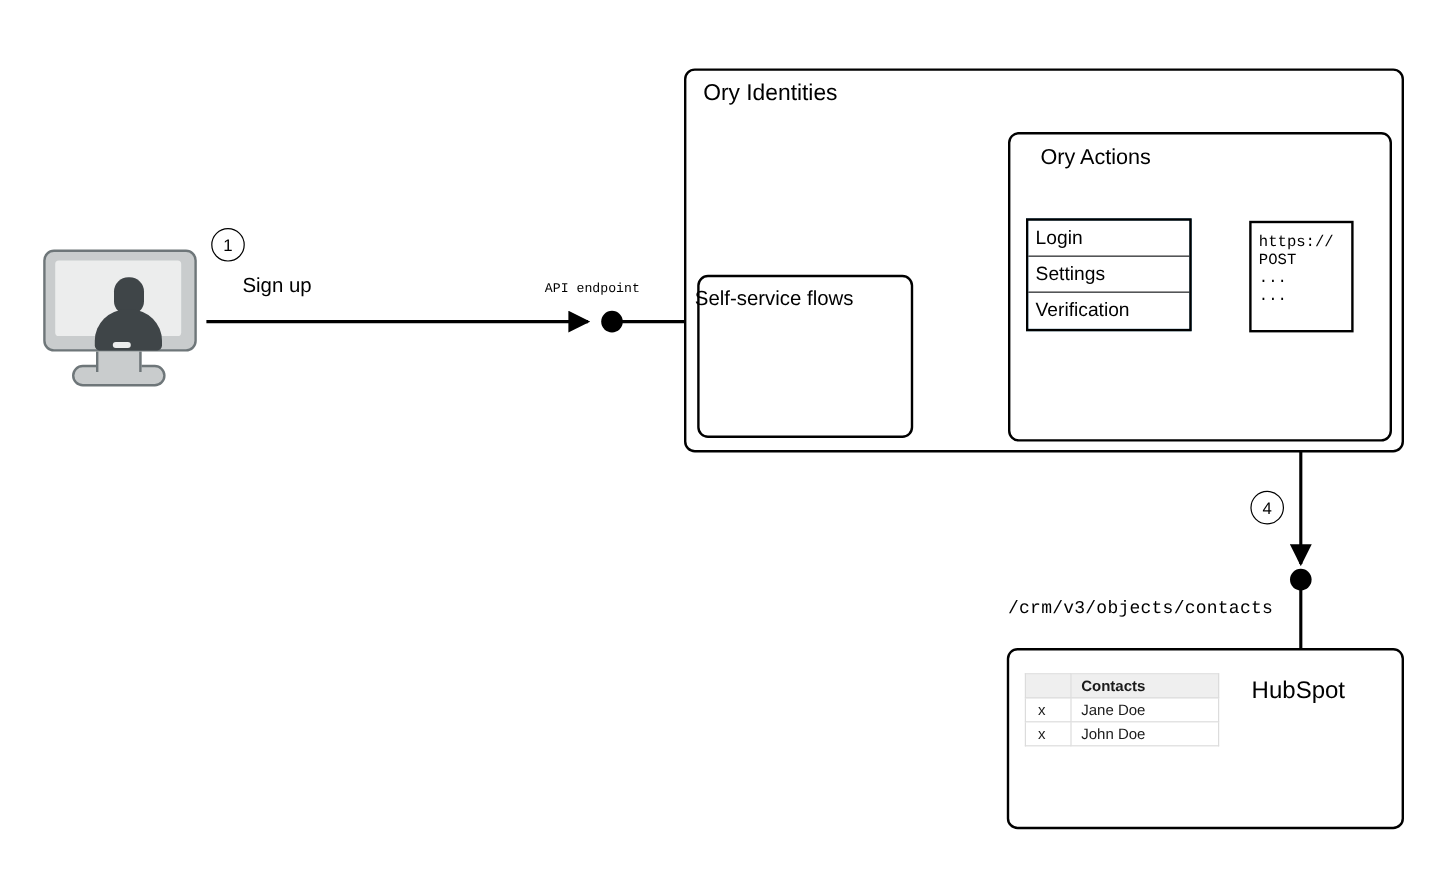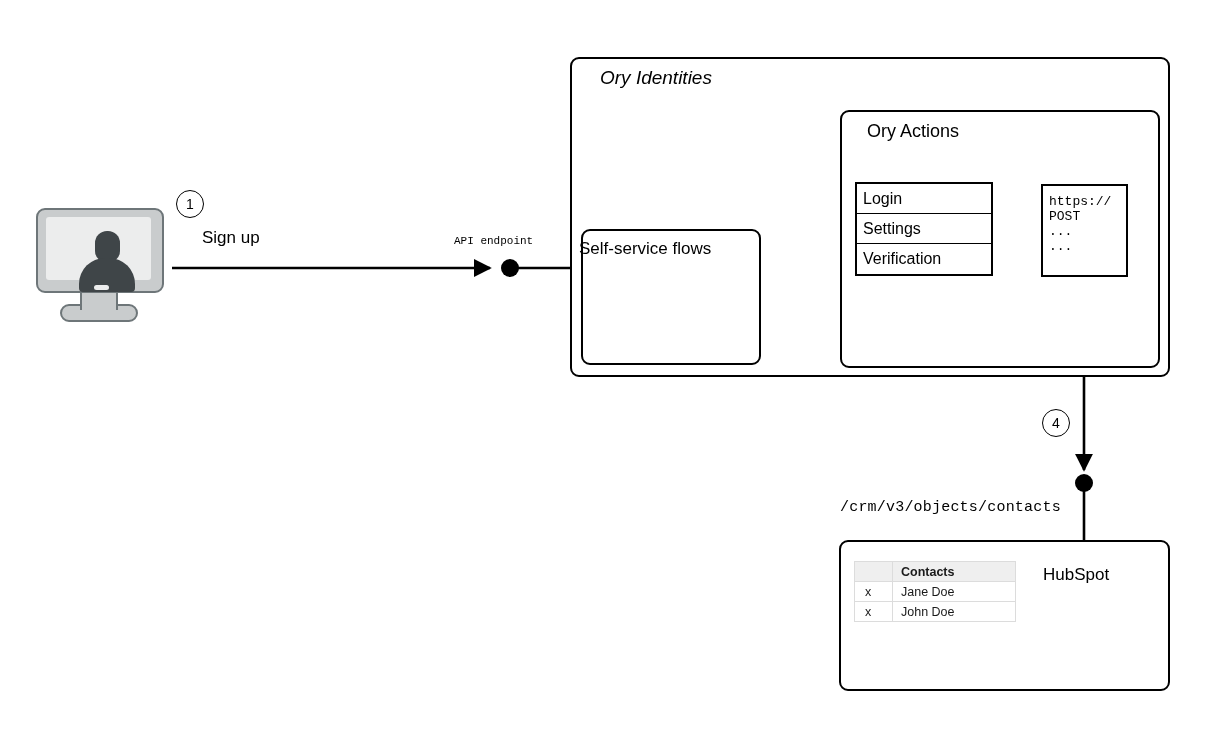--- a/index.html
+++ b/index.html
@@ -29,24 +29,24 @@
   
   .lbl {
     position: absolute;
     white-space: nowrap;
     font-family: "Liberation Sans", sans-serif;
     color: #000;
     line-height: 1;
   }
   .lbl-signup  { left: 202px; top: 229px;  font-size: 17px; }
   .lbl-api     { left: 454px; top: 236px;  font-size: 11px; font-family: Liberation Mono, monospace; }
-  .lbl-ory-id  { left: 600px; top: 68px;   font-size: 19px; font-style: italic; }
+  .lbl-ory-id  { left: 586px; top: 68px;   font-size: 19px; }
   .lbl-ory-act { left: 867px; top: 122px;  font-size: 18px; }
   .lbl-ssflows { left: 579px; top: 240px;  font-size: 17px; }
-  .lbl-hubspot { left: 1043px; top: 566px; font-size: 17px; }
+  .lbl-hubspot { left: 1043px; top: 566px; font-size: 20px; }
   .lbl-crm {
     left: 840px; top: 500px;
     font-family: "Liberation Mono", "DejaVu Sans Mono", monospace;
     font-size: 15px; letter-spacing: 0.2px;
   }
 
   
   .step {
     position: absolute;
     width: 28px; height: 28px;

